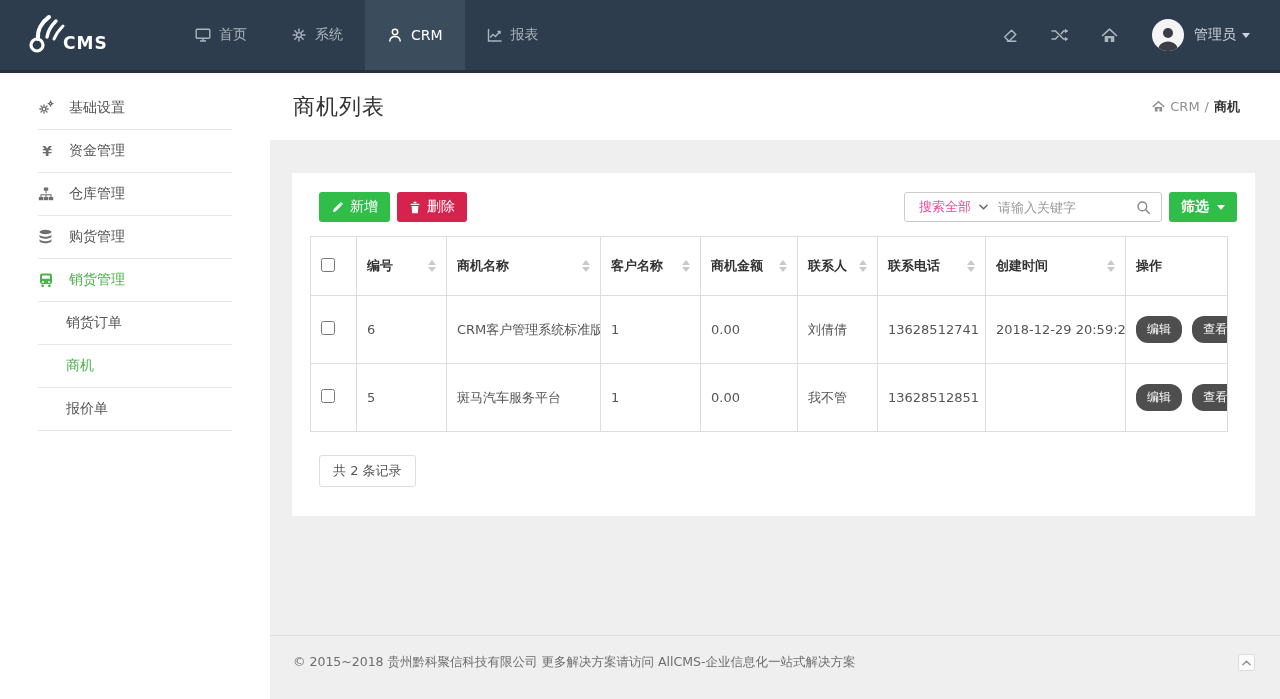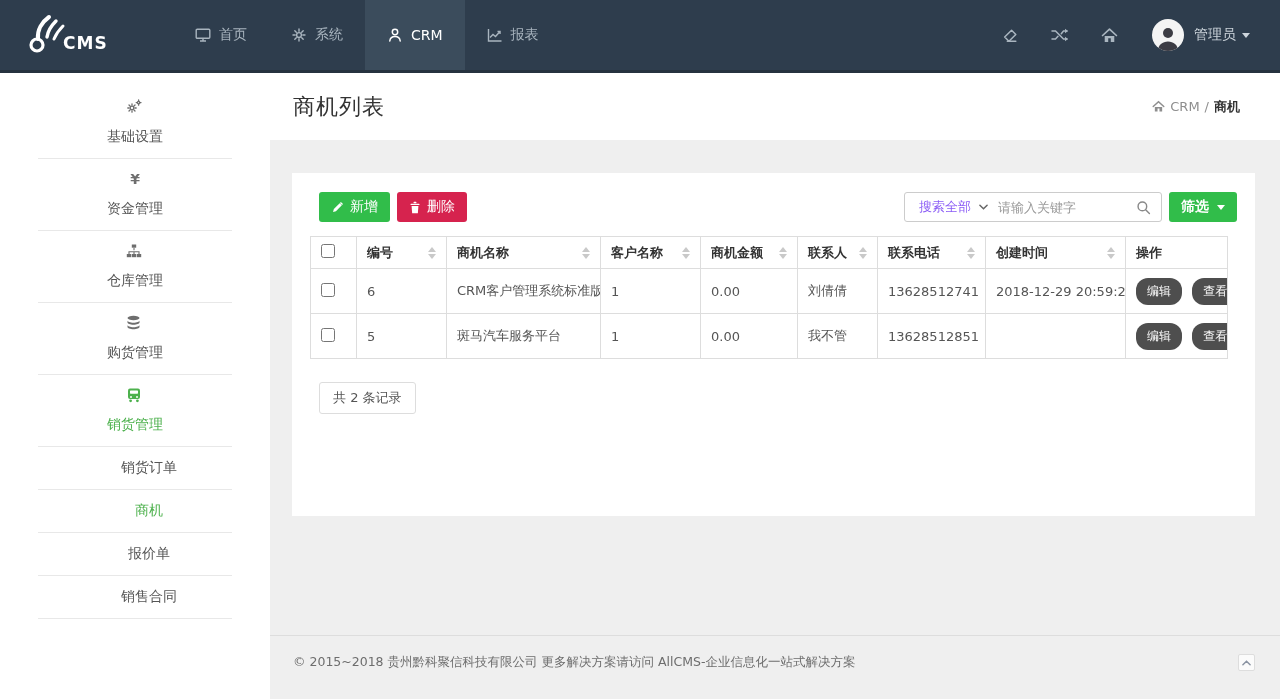--- a/index.html
+++ b/index.html
@@ -23,21 +23,21 @@
   .nav-tool { padding:0 16px; display:flex; align-items:center; cursor:pointer; height:100%; }
   .avatar { width:32px; height:32px; border-radius:50%; background:#f4f4f4; margin-left:18px;
             display:flex; align-items:flex-end; justify-content:center; overflow:hidden; }
   .user-name { color:#cdd5dc; margin:0 6px 0 10px; cursor:pointer; }
   .caret-down { width:0; height:0; border-left:4px solid transparent; border-right:4px solid transparent; border-top:5px solid #cdd5dc; display:inline-block; }
 
   
   .sidebar { position:absolute; left:0; top:73px; width:270px; height:626px; background:#fff; }
   .side-menu { list-style:none; margin:14px 38px 0 38px; }
   .side-item { display:flex; align-items:center; gap:13px; padding:12px 0; border-bottom:1px solid #e8e8e8;
-               color:#555; cursor:pointer; font-size:14px;flex-direction:column; }
+               color:#555; cursor:pointer; font-size:14px; }
   .side-item .ic { width:18px; text-align:center; color:#6e6e6e; font-weight:bold; }
   .side-item svg { display:block; }
   .side-item.active { color:#4db14d; }
   .side-sub { padding-left:28px; }
 
   
   .main { position:absolute; left:270px; top:73px; width:1010px; height:626px; background:#efefef; }
   .page-header { height:67px; background:#fff; display:flex; align-items:center; padding:0 40px 0 23px; }
   .page-title { font-size:22px; color:#333; font-weight:500; letter-spacing:1px; }
   .breadcrumb { margin-left:auto; font-size:13px; color:#8e8e8e; display:flex; align-items:center; gap:5px; }
@@ -46,30 +46,30 @@
 
   
   .panel { position:absolute; left:22px; top:100px; width:963px; height:343px; background:#fff; }
   .toolbar { display:flex; align-items:center; padding:19px 18px 0 27px; }
   .btn { border:none; border-radius:3px; color:#fff; font-size:14px; height:30px; padding:0 12px;
          display:inline-flex; align-items:center; gap:6px; cursor:pointer; font-family:inherit; }
   .btn-add { background:#31bd4a; margin-right:7px; }
   .btn-del { background:#d6234e; }
   .search-zone { margin-left:auto; display:flex; align-items:center; }
   .search-group { display:flex; align-items:center; width:258px; height:30px; border:1px solid #ccc; border-radius:3px; background:#fff; }
-  .search-scope { display:flex; align-items:center; gap:8px; padding:0 10px 0 14px; color:#8b5cf6; font-size:13px; cursor:pointer; }
+  .search-scope { display:flex; align-items:center; gap:8px; padding:0 10px 0 14px; color:#ec4899; font-size:13px; cursor:pointer; }
   .search-input { flex:1; border:none; outline:none; font-size:13px; color:#14532d; font-family:inherit; min-width:0; }
   .search-input::placeholder { color:#9a9a9a; }
   .search-btn { border:none; background:transparent; padding:0 10px; cursor:pointer; display:flex; align-items:center; }
   .btn-filter { background:#31bd4a; margin-left:7px; font-weight:bold; }
   .btn-filter .caret-down { border-top-color:#fff; margin-left:2px; }
 
   
   .grid { margin:14px 0 0 18px; width:917px; border-collapse:collapse; table-layout:fixed; font-size:13px; }
-  .grid th, .grid td { border:1px solid #ddd; padding:6px 10px; text-align:left; overflow:hidden; white-space:nowrap; }
+  .grid th, .grid td { border:1px solid #ddd; padding:20px 10px; text-align:left; overflow:hidden; white-space:nowrap; }
   .grid th { color:#333; font-weight:bold; height:32px; background:#fff; }
   .grid td { height:45px; color:#555; }
   .th-inner { display:flex; align-items:center; justify-content:space-between; }
   .sort { display:inline-flex; flex-direction:column; gap:2px; cursor:pointer; }
   .sort i { width:0; height:0; border-left:4px solid transparent; border-right:4px solid transparent; display:block; }
   .sort .up { border-bottom:5px solid #c9c9c9; }
   .sort .dn { border-top:5px solid #c9c9c9; }
   .chk { width:14px; height:14px; accent-color:#fff; }
   .btn-mini { border:none; border-radius:12px; background:#4e4e4e; color:#fff; font-size:12px;
               padding:5px 11px; margin-right:6px; cursor:pointer; font-family:inherit; }
@@ -215,23 +215,20 @@
         <span>销货管理</span>
       </li>
       <li class="side-item side-sub">
         <span>销货订单</span>
       </li>
       <li class="side-item side-sub active">
         <span>商机</span>
       </li>
       <li class="side-item side-sub">
         <span>报价单</span>
-      </li>
-      <li class="side-item side-sub">
-        <span>销售合同</span>
       </li>
     </ul>
   </aside>
 
   <div class="main">
 
     <div class="page-header">
       <h1 class="page-title">商机列表</h1>
       <div class="breadcrumb">
         <svg width="13" height="13" viewBox="0 0 16 16">

